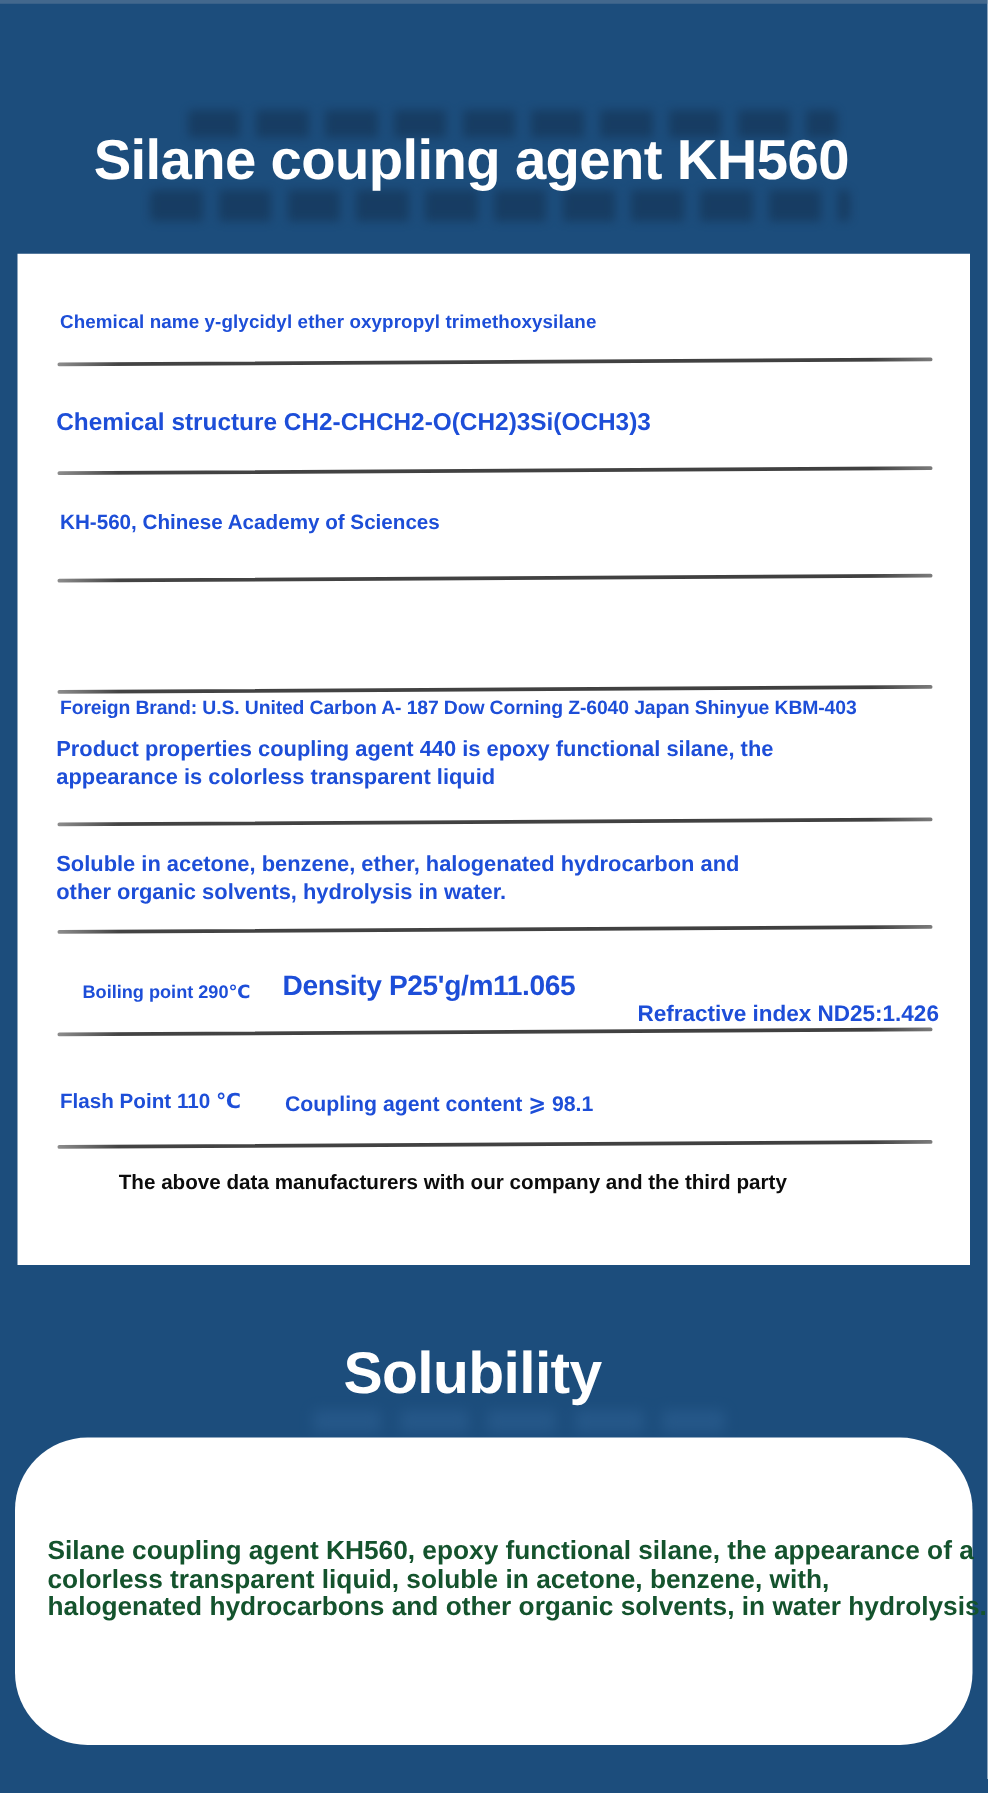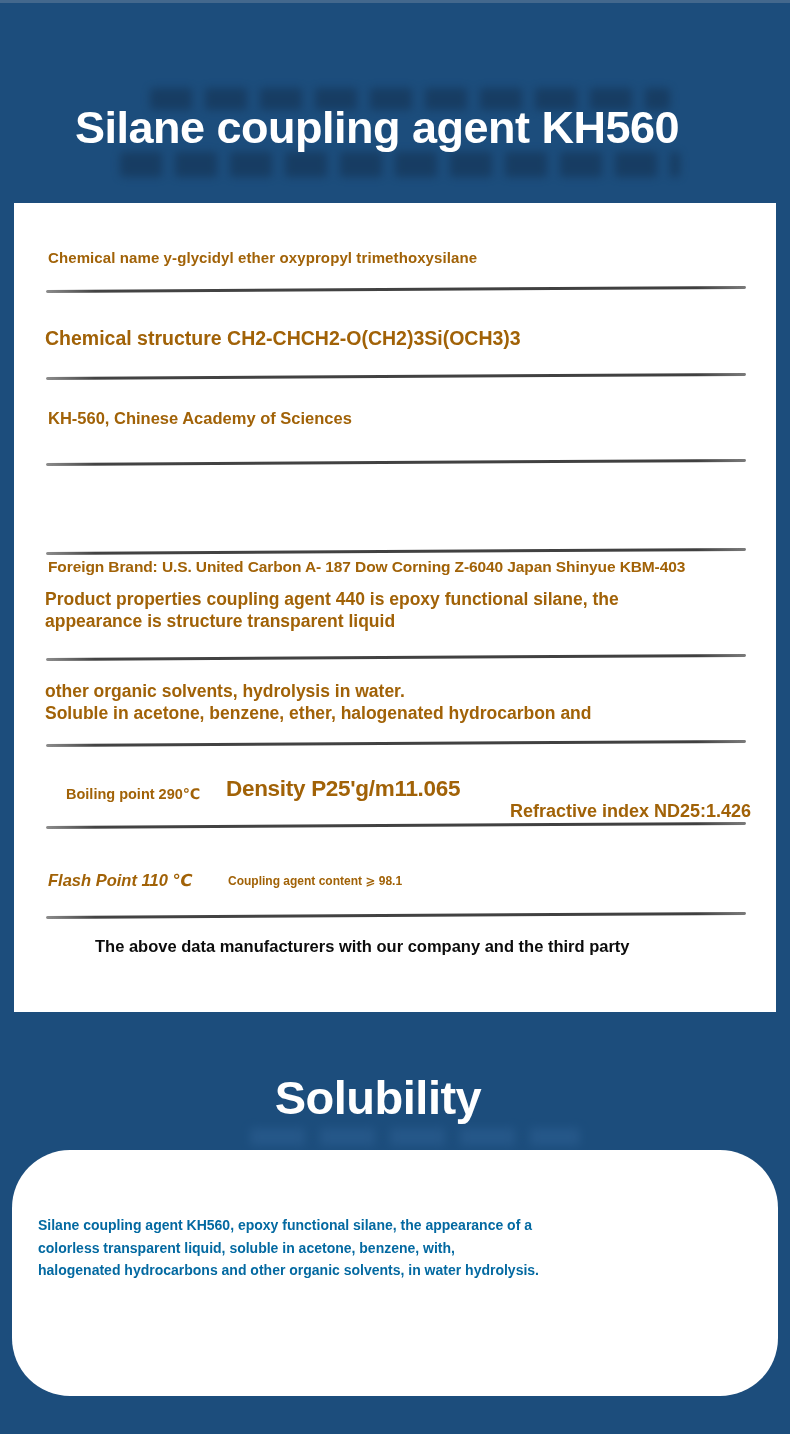--- a/index.html
+++ b/index.html
@@ -31,43 +31,43 @@
     opacity: .8;
   }
   .ghost-top    { top: 88px;  left: 150px; width: 520px; height: 22px; }
   .ghost-bottom { top: 152px; left: 120px; width: 560px; height: 25px; }
 
   
   .spec-card {
     position: absolute; left: 14px; top: 203px; width: 762px; height: 809px;
     background: #ffffff;
   }
-  .spec-card p { color: #a16207; font-weight: 700; white-space: nowrap; }
+  .spec-card p { color: #1d4ed8; font-weight: 700; white-space: nowrap; }
 
   .divider {
     position: absolute; left: 32px; width: 700px; height: 3px;
     background: linear-gradient(90deg, #8d8d8d, #434343 7%, #404040 93%, #7b7b7b);
     transform: rotate(-0.33deg); border-radius: 2px;
   }
   .d1 { top: 85px; }  .d2 { top: 172px; } .d3 { top: 258px; } .d4 { top: 347px; }
   .d5 { top: 453px; } .d6 { top: 539px; } .d7 { top: 621px; } .d8 { top: 711px; }
 
   .chem-name   { position: absolute; left: 34px; top: 46px;  font-size: 15px;  letter-spacing: .1px; }
   .chem-struct { position: absolute; left: 31px; top: 124px; font-size: 19.5px; }
   .corr-brand  { position: absolute; left: 34px; top: 205px; font-size: 16.5px; line-height: 21px; }
   .foreign     { position: absolute; left: 34px; top: 307px; font-size: 15.5px; letter-spacing: -0.1px; margin-top: 48px; }
   .props       { position: absolute; left: 31px; top: 386px; font-size: 17.5px; line-height: 21.5px; }
   .solv        { position: absolute; left: 31px; top: 477px; font-size: 17.5px; line-height: 22px; }
 
   .boil     { position: absolute; left: 52px;  top: 583px; font-size: 14.5px; }
   .density  { position: absolute; left: 212px; top: 573px; font-size: 22.5px; letter-spacing: -0.3px; }
   .refract  { position: absolute; left: 496px; top: 598px; font-size: 18px; }
 
-  .flash    { position: absolute; left: 34px;  top: 668px; font-size: 16.5px; font-style: italic; }
-  .coupling { position: absolute; left: 214px; top: 671px; font-size: 12px; text-align: center; }
+  .flash    { position: absolute; left: 34px;  top: 668px; font-size: 16.5px; }
+  .coupling { position: absolute; left: 214px; top: 671px; font-size: 17px; text-align: center; }
 
   .note { position: absolute; left: 81px; top: 733px; font-size: 16.5px; line-height: 21.5px; color: #0c0c0c !important; }
 
   
   .solubility-title {
     position: absolute; top: 1070px; left: 0; width: 100%;
     text-align: center; transform: translateX(-17px);
     font-size: 47px; font-weight: 700; color: #ffffff; letter-spacing: -0.5px;
   }
   .ghost-light {
@@ -75,22 +75,22 @@
     opacity: .55;
   }
   .ghost-solubility { top: 1128px; left: 250px; width: 330px; height: 18px; filter: blur(5px); position: absolute; border-radius: 4px; }
 
   
   .bottom-card {
     position: absolute; left: 12px; top: 1150px; width: 766px; height: 246px;
     background: #ffffff; border-radius: 58px;
   }
   .bottom-text {
-    position: absolute; left: 26px; top: 64px;
-    font-size: 14px; font-weight: 700; color: #0369a1; line-height: 22.5px;
+    position: absolute; left: 26px; top: 80px;
+    font-size: 21px; font-weight: 700; color: #14532d; line-height: 22.5px;
     white-space: nowrap;
   }
 </style>
 </head>
 <body>
 
 <div class="page">
 
   <div class="top-strip"></div>
 
@@ -111,27 +111,27 @@
     <p class="corr-brand">
       <span style="display:block">KH-560, Chinese Academy of Sciences</span>
     </p>
     <div class="divider d3"></div>
 
     <p class="foreign">Foreign Brand: U.S. United Carbon A- 187 Dow Corning Z-6040 Japan Shinyue KBM-403</p>
     <div class="divider d4"></div>
 
     <p class="props">
       <span style="display:block">Product properties coupling agent 440 is epoxy functional silane, the</span>
-      <span style="display:block">appearance is structure transparent liquid</span>
+      <span style="display:block">appearance is colorless transparent liquid</span>
     </p>
     <div class="divider d5"></div>
 
     <p class="solv">
+      <span style="display:block">Soluble in acetone, benzene, ether, halogenated hydrocarbon and</span>
       <span style="display:block">other organic solvents, hydrolysis in water.</span>
-      <span style="display:block">Soluble in acetone, benzene, ether, halogenated hydrocarbon and</span>
     </p>
     <div class="divider d6"></div>
 
     <p class="boil">Boiling point 290℃</p>
     <p class="density">Density P25'g/m11.065</p>
     <p class="refract">Refractive index ND25:1.426</p>
     <div class="divider d7"></div>
 
     <p class="flash">Flash Point 110 ℃</p>
     <p class="coupling">Coupling agent content ⩾ 98.1</p>

